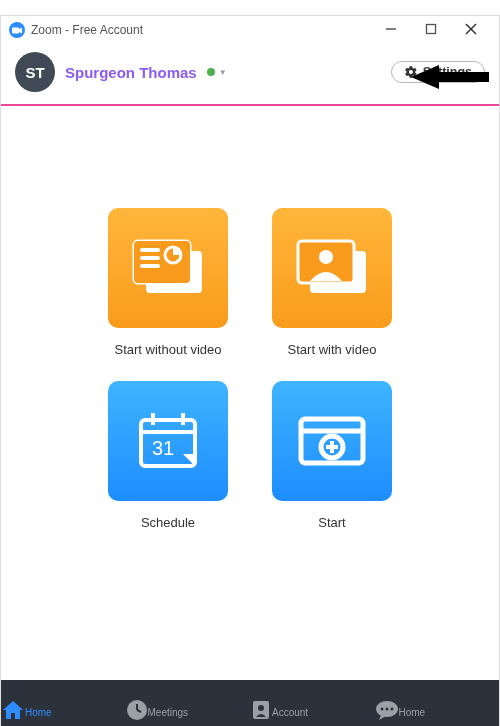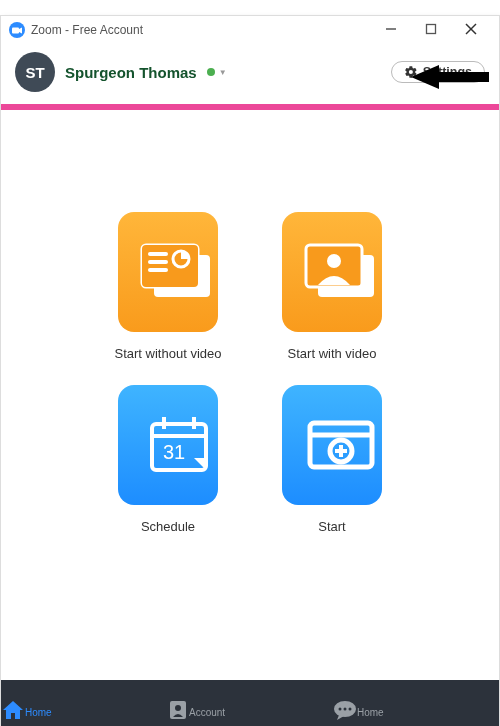--- a/index.html
+++ b/index.html
@@ -39,37 +39,37 @@
   .win-btn {
     width: 40px;
     text-align: center;
     font-size: 14px;
     color: #555;
   }
   .header {
     display: flex;
     align-items: center;
     padding: 8px 14px 12px 14px;
-    border-bottom: 6px solid #ec4899;
+    border-bottom: 2px solid #ec4899;
   }
   .avatar {
     width: 40px; height: 40px;
     border-radius: 50%;
     background: #3f4a56;
     color: #fff;
     display: flex;
     align-items: center; justify-content: center;
     font-size: 15px;
     font-weight: 600;
     margin-right: 10px;
   }
   .username {
     font-size: 15px;
     font-weight: 700;
-    color: #14532d;
+    color: #8b5cf6;
   }
   .presence {
     width: 8px; height: 8px;
     border-radius: 50%;
     background: #4caf50;
     margin-left: 10px;
   }
   .presence-drop { font-size: 8px; color: #999; margin-left:4px;}
   .header .grow { flex: 1; }
   .settings-pill {
@@ -107,23 +107,23 @@
     row-gap: 34px;
     gap: 24px;
   }
   .tile {
     display: flex;
     flex-direction: column;
     align-items: center;
     cursor: pointer;
   }
   .tile-icon {
-    width: 100px; height: 120px;
-    border-radius: 16px;
-    display: flex; align-items:center; justify-content:flex-end;
+    width: 120px; height: 120px;
+    border-radius: 10px;
+    display: flex; align-items:center; justify-content:center;
     position: relative;
   }
   .tile-label {
     margin-top: 14px;
     font-size: 13px;
     color: #333;
   }
   .orange-tile {
     background: linear-gradient(180deg,#ffb63a 0%, #f99b1c 100%);
   }
@@ -269,20 +269,28 @@
 
   <div class="bottomnav">
     <div class="nav-item active">
       <svg width="24" height="22" viewBox="0 0 24 22" fill="#2D8CFF">
           <path d="M12 2 L22 11 H19 V20 H14 V14 H10 V20 H5 V11 H2 Z"></path>
         </svg>
       <span>Home</span>
     </div>
     <div class="nav-item">
       <svg width="22" height="22" viewBox="0 0 22 22">
+          <circle cx="11" cy="11" r="10" fill="#9aa0a6"></circle>
+          <line x1="11" y1="11" x2="11" y2="5" stroke="#2c323b" stroke-width="2"></line>
+          <line x1="11" y1="11" x2="15" y2="13" stroke="#2c323b" stroke-width="2"></line>
+        </svg>
+      <span>Meetings</span>
+    </div>
+    <div class="nav-item">
+      <svg width="22" height="22" viewBox="0 0 22 22">
           <rect x="3" y="2" width="16" height="18" rx="2" fill="#9aa0a6"></rect>
           <circle cx="11" cy="9" r="3" fill="#2c323b"></circle>
           <path d="M6 18 Q11 12 16 18 Z" fill="#2c323b"></path>
         </svg>
       <span>Account</span>
     </div>
     <div class="nav-item">
       <svg width="24" height="22" viewBox="0 0 24 22">
           <ellipse cx="12" cy="10" rx="11" ry="8" fill="#9aa0a6"></ellipse>
           <path d="M6 16 L4 21 L11 17 Z" fill="#9aa0a6"></path>

